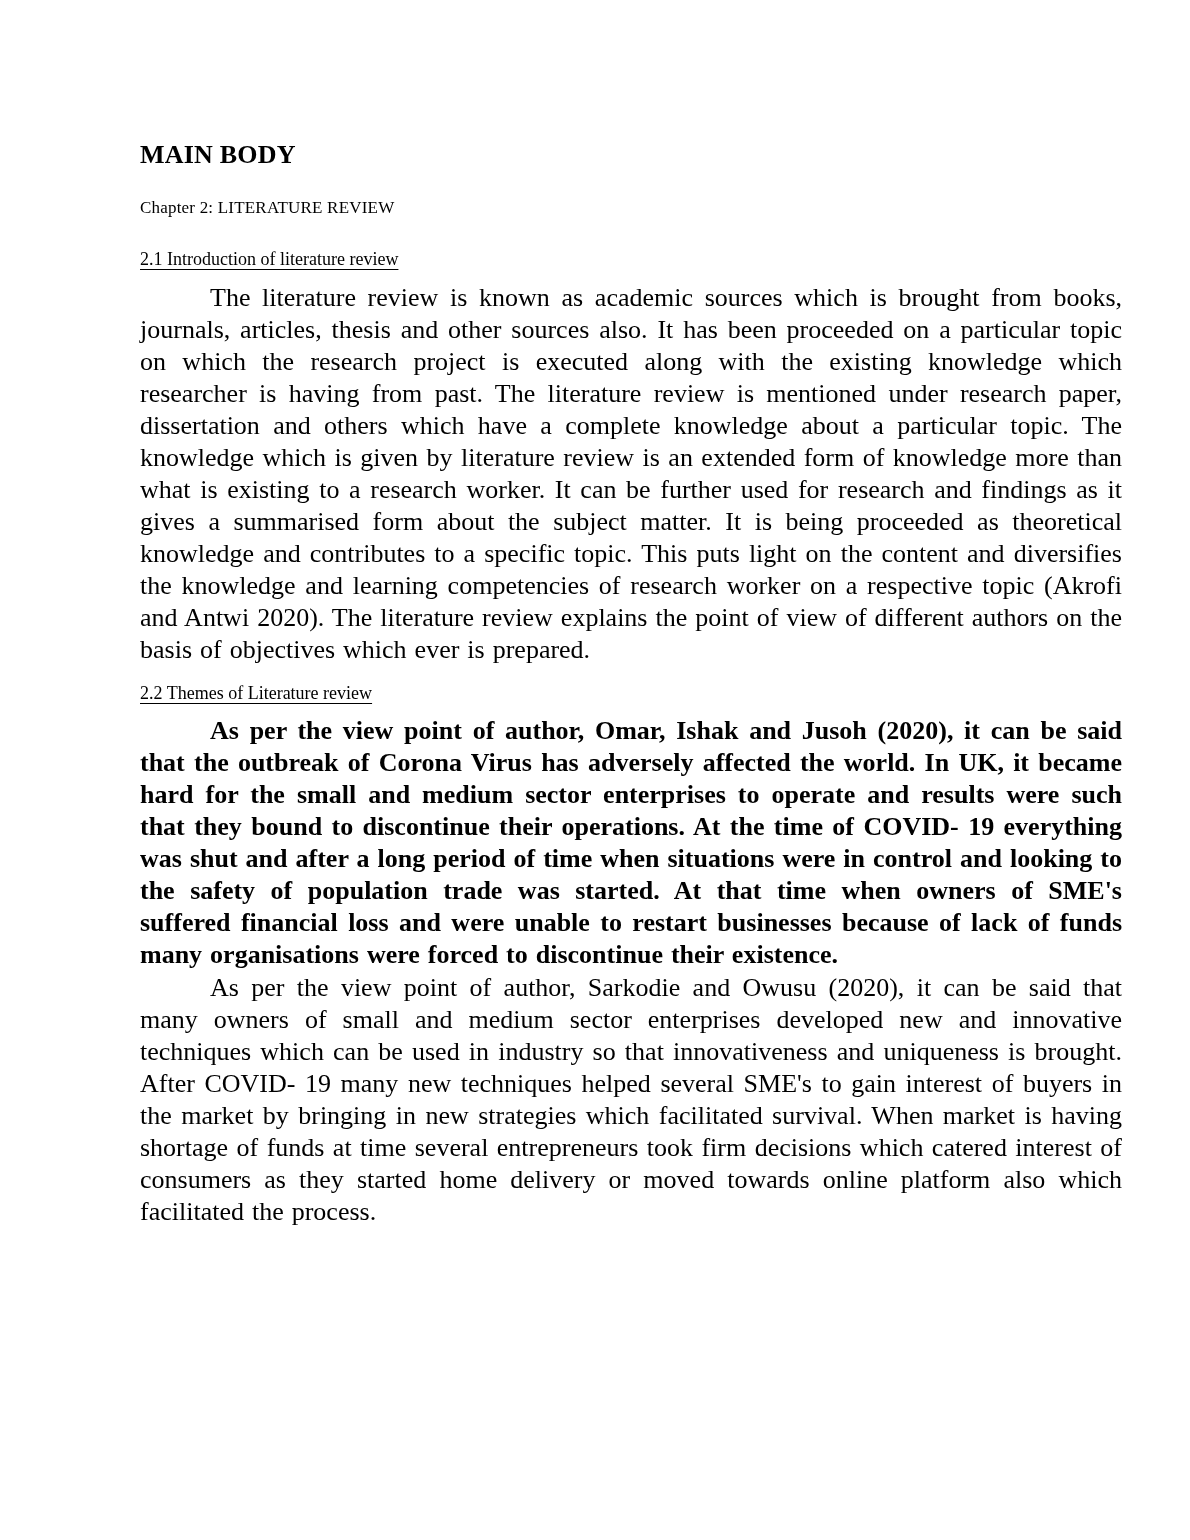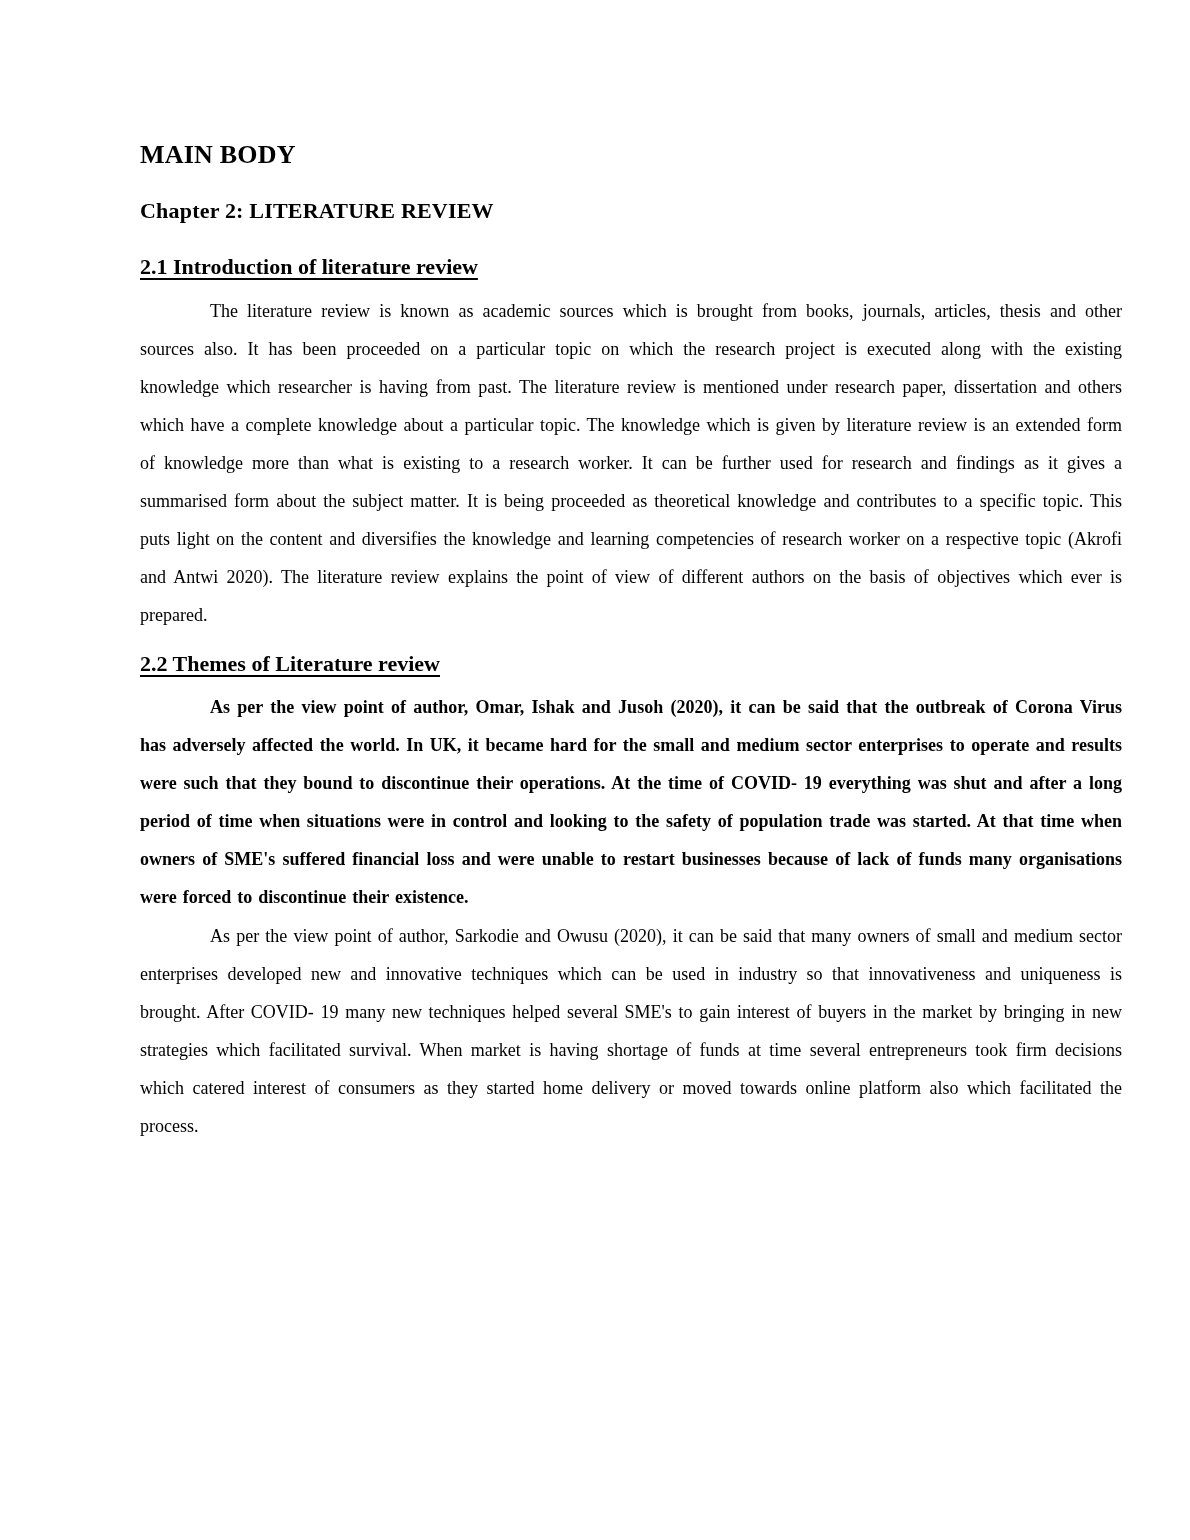--- a/index.html
+++ b/index.html
@@ -18,44 +18,44 @@
     overflow: hidden;
   }
   .main-title {
     font-size: 26px;
     font-weight: bold;
     line-height: 1.05;
     margin-bottom: 31px;
     letter-spacing: 0.2px;
   }
   .chapter-heading {
-    font-size: 22px;
-    font-weight: bold;
+    font-size: 17px;
+    font-weight: normal;
     line-height: 1.05;
     margin-bottom: 32px;
     letter-spacing: 0.2px;
   }
   .section-heading {
-    font-size: 22px;
-    font-weight: bold;
+    font-size: 18px;
+    font-weight: normal;
     text-decoration: underline;
     text-underline-offset: 4px;
     line-height: 1.2;
     margin-bottom: 11px;
   }
   .theme-heading {
     font-size: 22px;
     font-weight: bold;
     font-style: italic;
     line-height: 1.25;
     margin-bottom: 7px;
   }
   .body-para {
-    font-size: 18px;
-    line-height: 38px;
+    font-size: 26px;
+    line-height: 32px;
     text-align: justify;
     text-indent: 70px;
     word-spacing: 1.5px;
   }
   .para-gap-lg { margin-bottom: 17px; }
   .para-gap-sm { margin-bottom: 1px; font-weight: bold; }
 </style>
 </head>
 <body>
 

